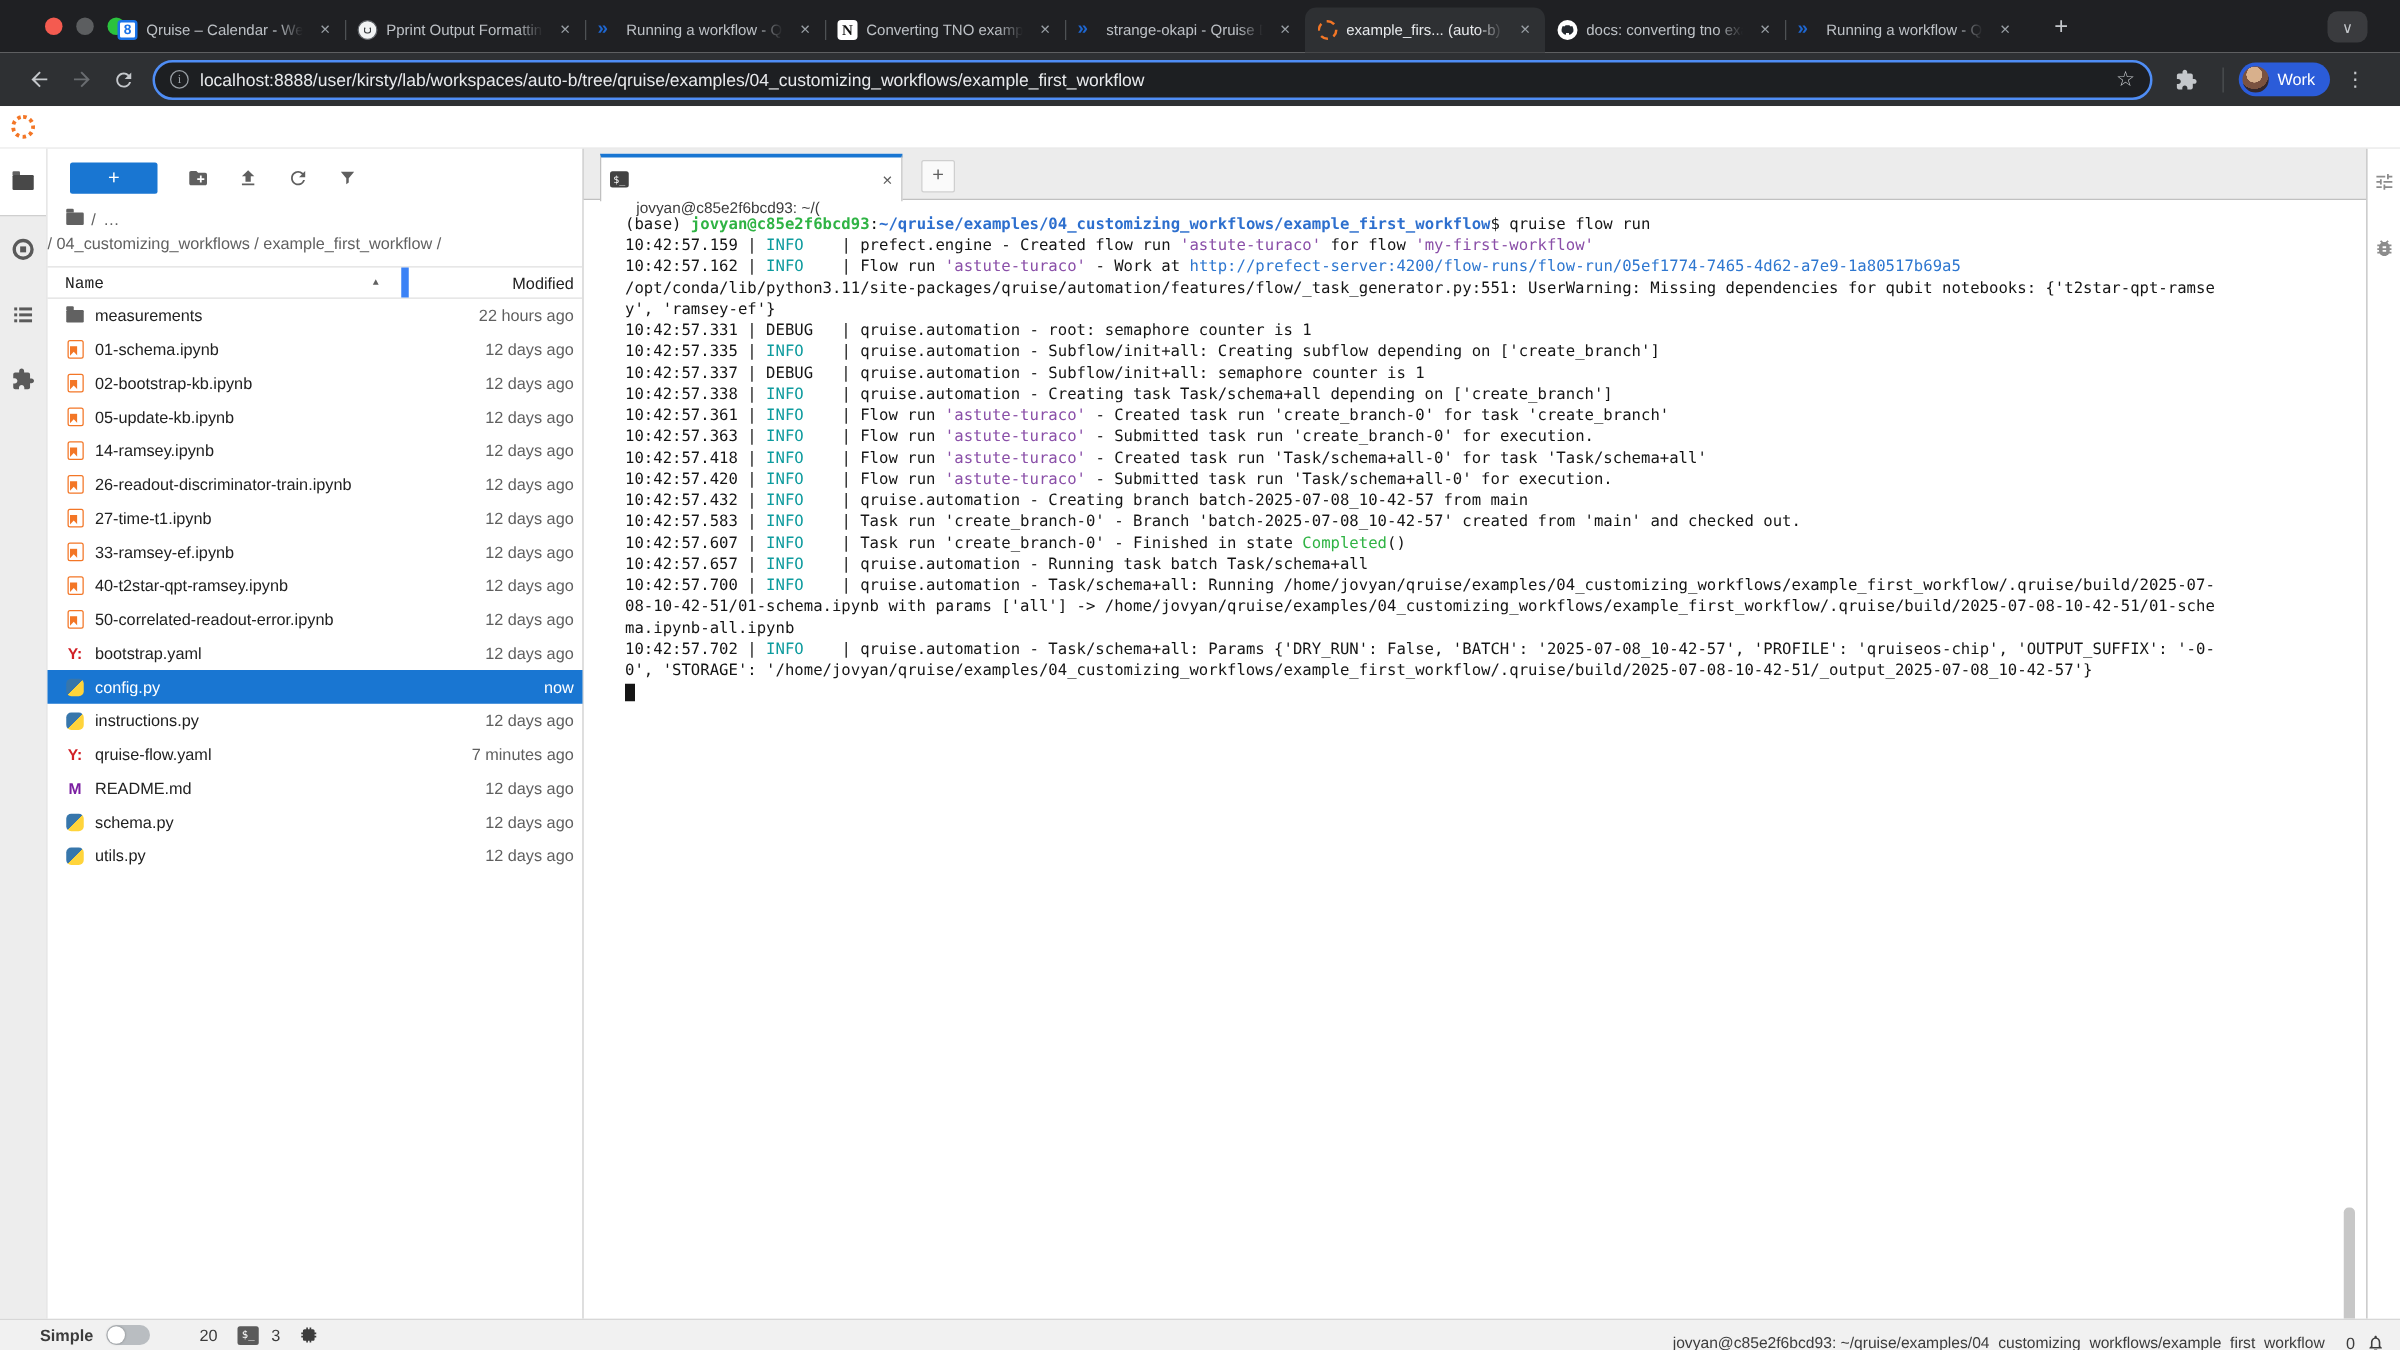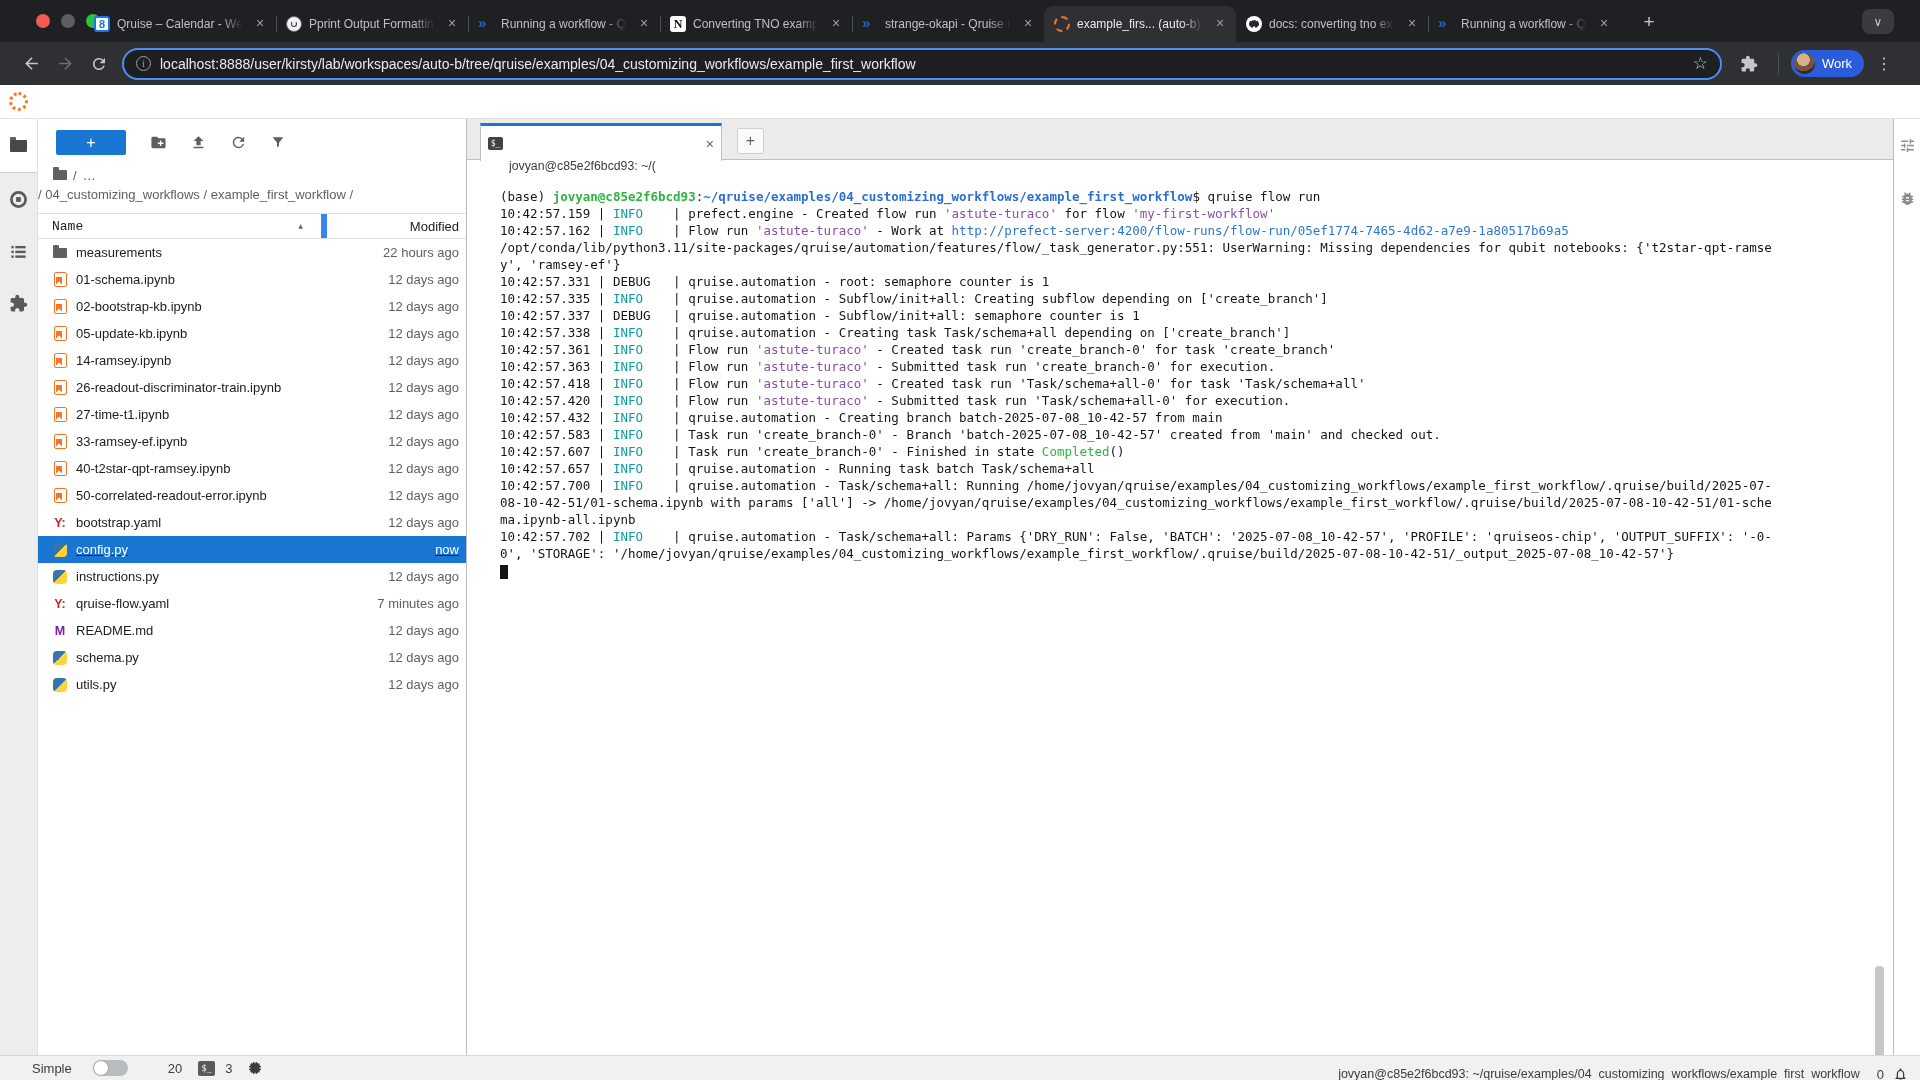--- a/index.html
+++ b/index.html
@@ -67,58 +67,58 @@
   #crumb2 { height:22px; color:#616161; font-size:13px; line-height:20px; white-space:nowrap; }
   #fb-header { margin-top:6px; height:26px; display:flex; align-items:center; border-top:1px solid #e0e0e0; border-bottom:1px solid #e0e0e0; font-size:13px; color:#212121; }
   #col-name { flex:1; padding-left:14px; display:flex; align-items:center; border-right:6px solid #3b82f6; height:100%;font-family:Liberation Mono, monospace; }
   #sort-arrow { margin-left:auto; margin-right:18px; font-size:8px; color:#616161; }
   #col-mod { width:139px; text-align:right; padding-right:7px; }
 
   .frow { height:27px; display:flex; align-items:center; font-size:13px; color:#212121; }
   .frow .ficon { width:16px; margin:0 8px 0 14px; flex:none; display:flex; justify-content:center; position:relative; }
   .frow .fname { flex:1; overflow:hidden; white-space:nowrap; text-overflow:ellipsis; }
   .frow .fmod { width:139px; text-align:right; padding-right:7px; color:#5f5f5f; flex:none; }
-  .frow.selected { background:#1976d2;text-decoration:underline; }
+  .frow.selected { background:#1976d2; }
   .frow.selected .fname, .frow.selected .fmod { color:#fff; }
 
   .ic-folder { width:14px; height:10px; background:#616161; border-radius:1px; position:relative; display:inline-block; }
   .ic-folder::before { content:""; position:absolute; top:-3px; left:0; width:6px; height:3px; background:#616161; border-radius:1px 1px 0 0; }
   .ic-nb { width:13px; height:15px; border:1.5px solid #f37626; border-radius:2px; position:relative; display:inline-block; background:#fff; }
   .ic-nb::after { content:""; position:absolute; left:1.5px; bottom:1.5px; width:6px; height:8px; background:#f37626;
       clip-path:polygon(0 0,100% 0,100% 100%,50% 62%,0 100%); }
   .ic-yaml { color:#d22027; font-weight:bold; font-size:12.5px; }
   .ic-py { width:14px; height:14px; border-radius:4px; background:linear-gradient(135deg,#3776ab 50%,#ffd43b 50%); display:inline-block; }
   .ic-md { color:#7b1fa2; font-weight:bold; font-size:12.5px; }
 
   #dock { position:absolute; left:467px; top:34px; right:27px; bottom:25px; background:#ececec; }
   #dock-tabbar { position:absolute; left:0; top:0; right:0; height:41px; border-bottom:1px solid #c0c0c0; }
   #term-tab { position:absolute; left:13px; top:4px; width:242px; height:38px; background:#fff; border:1px solid #c0c0c0; border-bottom:none; border-top:3px solid #1976d2; display:flex; align-items:center; padding:0 7px; gap:6px; z-index:2; }
   #term-tab-icon { width:15px; height:13px; background:#424242; border-radius:2px; color:#fff; font-size:8px; font-family:"DejaVu Sans Mono",monospace; display:flex; align-items:center; justify-content:center; flex:none; }
   #term-tab-title { font-size:12.3px; color:#3c3c3c; white-space:nowrap; overflow:hidden; flex:1;margin-top:45px; }
   #term-tab-close { color:#5f5f5f; font-size:14px; flex:none; }
   #term-newtab { position:absolute; left:270px; top:9px; width:27px; height:26px; background:#fafafa; border:1px solid #cfcfcf; border-radius:2px; color:#5f5f5f; font-size:16px; }
 
   #terminal { position:absolute; left:0; top:41px; right:0; bottom:0; background:#fff; overflow:hidden; }
-  #term-lines { padding:29px 0 0 33px; font-family:"DejaVu Sans Mono",monospace; font-size:12.5px; }
+  #term-lines { padding:11px 0 0 33px; font-family:"DejaVu Sans Mono",monospace; font-size:12.5px; }
   .tline { height:17px; white-space:pre; }
   .t-d  { color:#151515; }
   .t-g  { color:#2fb344; font-weight:bold; }
   .t-b  { color:#2d6fce; font-weight:bold; }
   .t-i  { color:#0e9b9e; }
   .t-p  { color:#8a4fa8; }
   .t-l  { color:#2e77d0; }
   .t-ok { color:#2fb344; }
   #cursor { display:inline-block; width:8px; height:14px; background:#151515; vertical-align:middle; }
   #term-scroll-thumb { position:absolute; right:9px; top:806px; width:9px; height:122px; background:#c7c7c7; border-radius:4px; }
 
   #right-strip { position:absolute; right:0; top:34px; width:27px; bottom:25px; background:#fff; border-left:1px solid #bdbdbd; display:flex; flex-direction:column; align-items:center; padding-top:18px; gap:36px; }
 
   #statusbar { position:absolute; left:0; bottom:0; width:1920px; height:25px; background:#f1f1f1; border-top:1px solid #d7d7d7; display:flex; align-items:center; font-size:13px; color:#3c3c3c; }
   #sb-left { display:flex; align-items:center; padding-left:32px; gap:0; }
-  #sb-mode { margin-right:21px; }
+  #sb-mode { margin-right:10px;font-weight:bold; }
   #sb-toggle { width:35px; height:16px; border-radius:8px; background:#b9bdc1; position:relative; margin-right:40px; }
   #sb-toggle::after { content:""; position:absolute; left:1px; top:1px; width:14px; height:14px; border-radius:50%; background:#fff; box-shadow:0 0 2px rgba(0,0,0,.35); }
   #sb-term-badge { width:17px; height:15px; background:#5a5a5a; border-radius:2px; color:#fff; font-size:8.5px; font-family:"DejaVu Sans Mono",monospace; display:flex; align-items:center; justify-content:center; margin:0 10px 0 16px; }
   #sb-right { margin-left:auto; display:flex; align-items:center; padding-right:12px; gap:9px;margin-top:12px; }
   #sb-host { font-size:12.5px; }
   #sb-notif-count { margin-left:8px; }
   svg { display:block; }
 </style>
 </head>
 <body>

